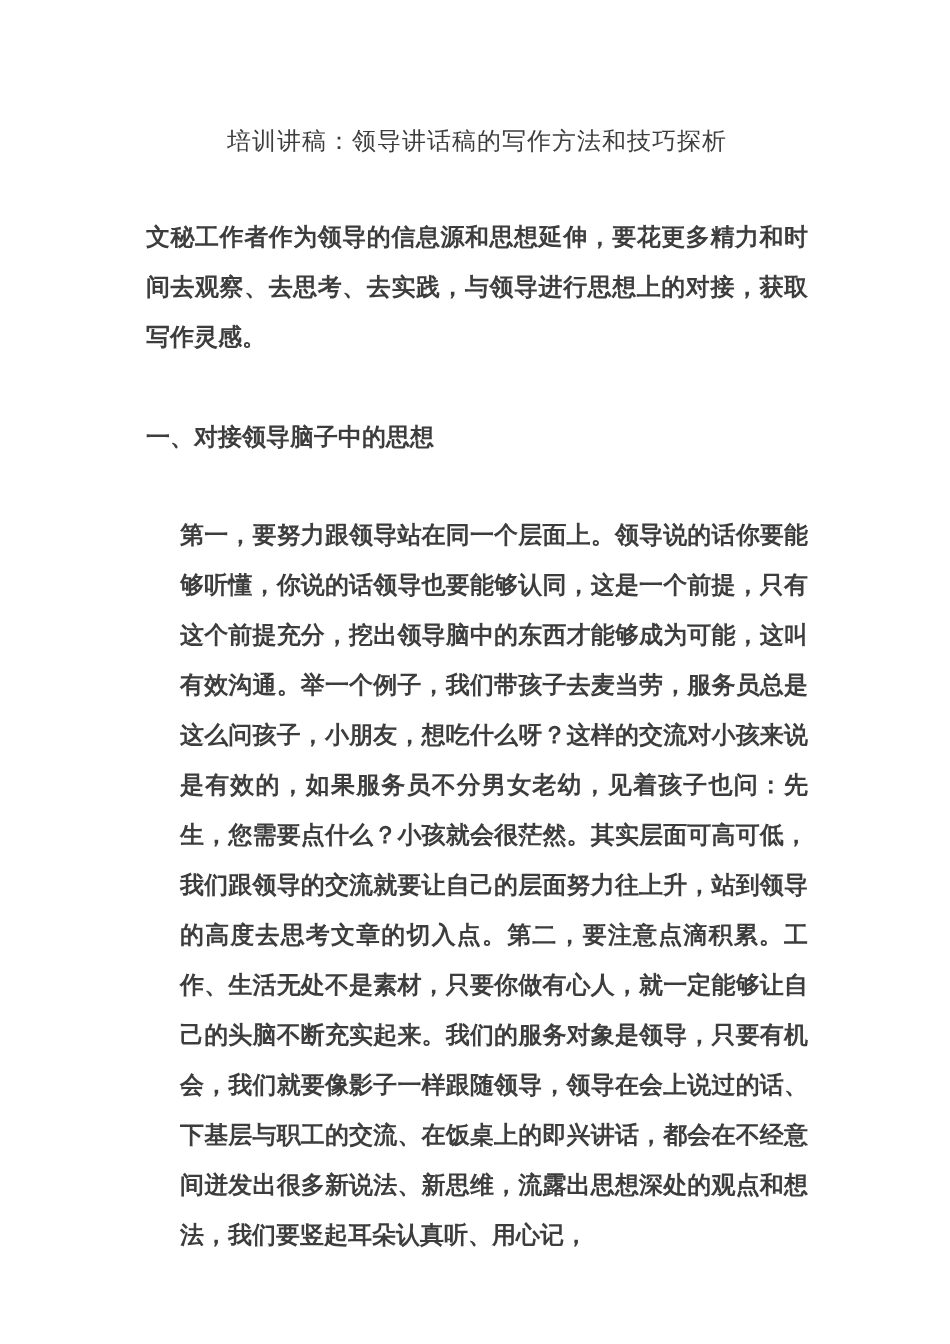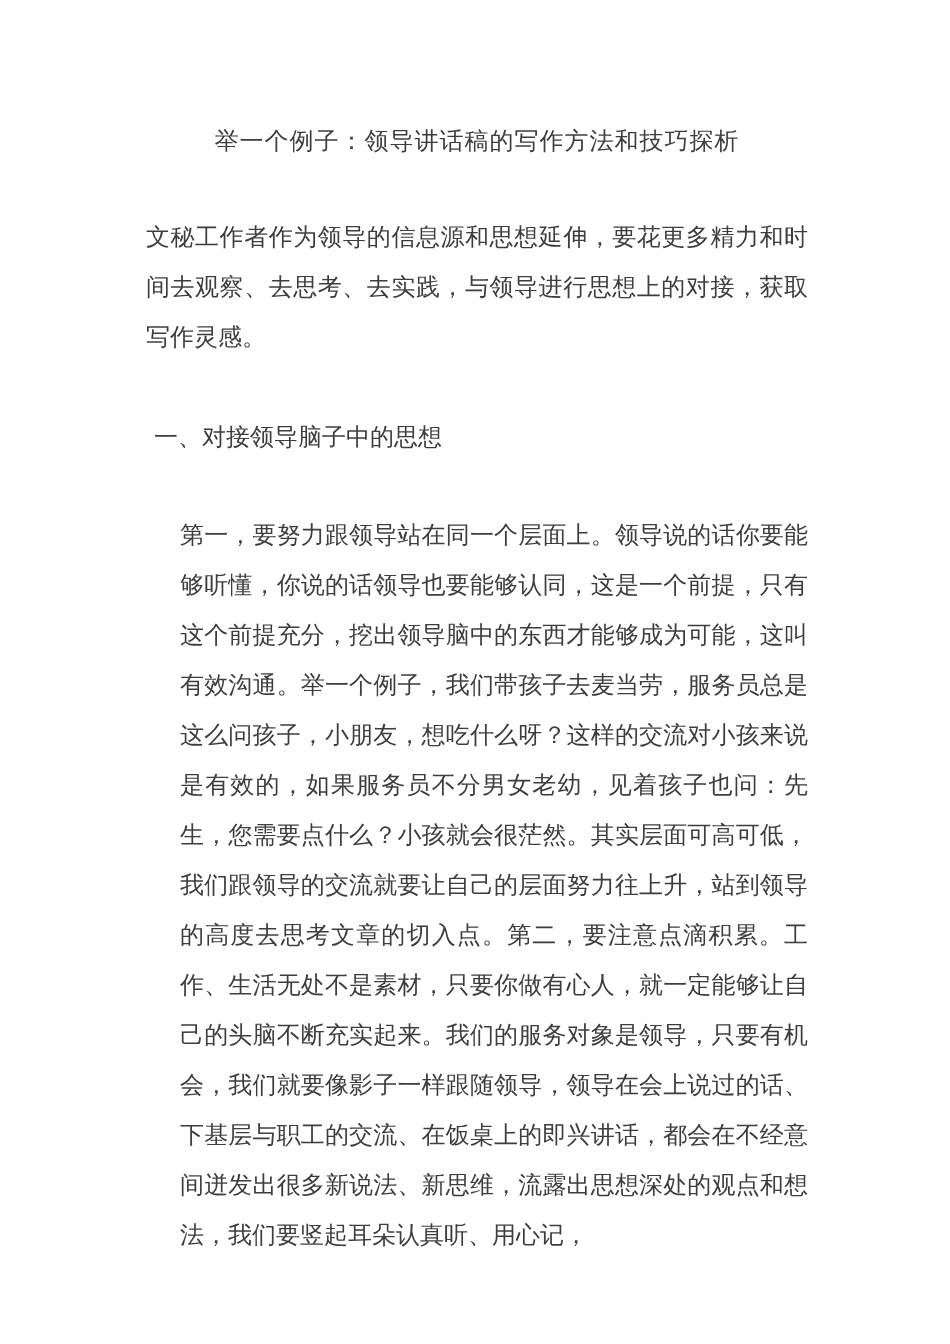--- a/index.html
+++ b/index.html
@@ -28,36 +28,37 @@
       font-weight: 400;
       text-align: center;
       letter-spacing: 1px;
       white-space: nowrap;
     }
     .para {
       margin: 0 0 50px 0;
       text-align: justify;
       text-justify: inter-ideograph;
       word-break: break-all;
+      font-weight: bold;
     }
     .section-heading {
-      margin: 0 0 48px 8px;
+      margin: 0 0 48px 0;
       font-size: 24px;
-      font-weight: 400;
+      font-weight: 700;
       text-align: left;
     }
     .body-para {
       margin-bottom: 0;
       margin-left: 34px;
     }
   </style>
 </head>
 <body>
 
 <div class="page">
-  <div class="doc-title">举一个例子：领导讲话稿的写作方法和技巧探析</div>
+  <div class="doc-title">培训讲稿：领导讲话稿的写作方法和技巧探析</div>
 
   <p class="para">文秘工作者作为领导的信息源和思想延伸，要花更多精力和时间去观察、去思考、去实践，与领导进行思想上的对接，获取写作灵感。</p>
 
   <div class="section-heading">一、对接领导脑子中的思想</div>
 
   <p class="para body-para">第一，要努力跟领导站在同一个层面上。领导说的话你要能够听懂，你说的话领导也要能够认同，这是一个前提，只有这个前提充分，挖出领导脑中的东西才能够成为可能，这叫有效沟通。举一个例子，我们带孩子去麦当劳，服务员总是这么问孩子，小朋友，想吃什么呀？这样的交流对小孩来说是有效的，如果服务员不分男女老幼，见着孩子也问：先生，您需要点什么？小孩就会很茫然。其实层面可高可低，我们跟领导的交流就要让自己的层面努力往上升，站到领导的高度去思考文章的切入点。第二，要注意点滴积累。工作、生活无处不是素材，只要你做有心人，就一定能够让自己的头脑不断充实起来。我们的服务对象是领导，只要有机会，我们就要像影子一样跟随领导，领导在会上说过的话、下基层与职工的交流、在饭桌上的即兴讲话，都会在不经意间迸发出很多新说法、新思维，流露出思想深处的观点和想法，我们要竖起耳朵认真听、用心记，</p>
 </div>
 
 </body></html>

